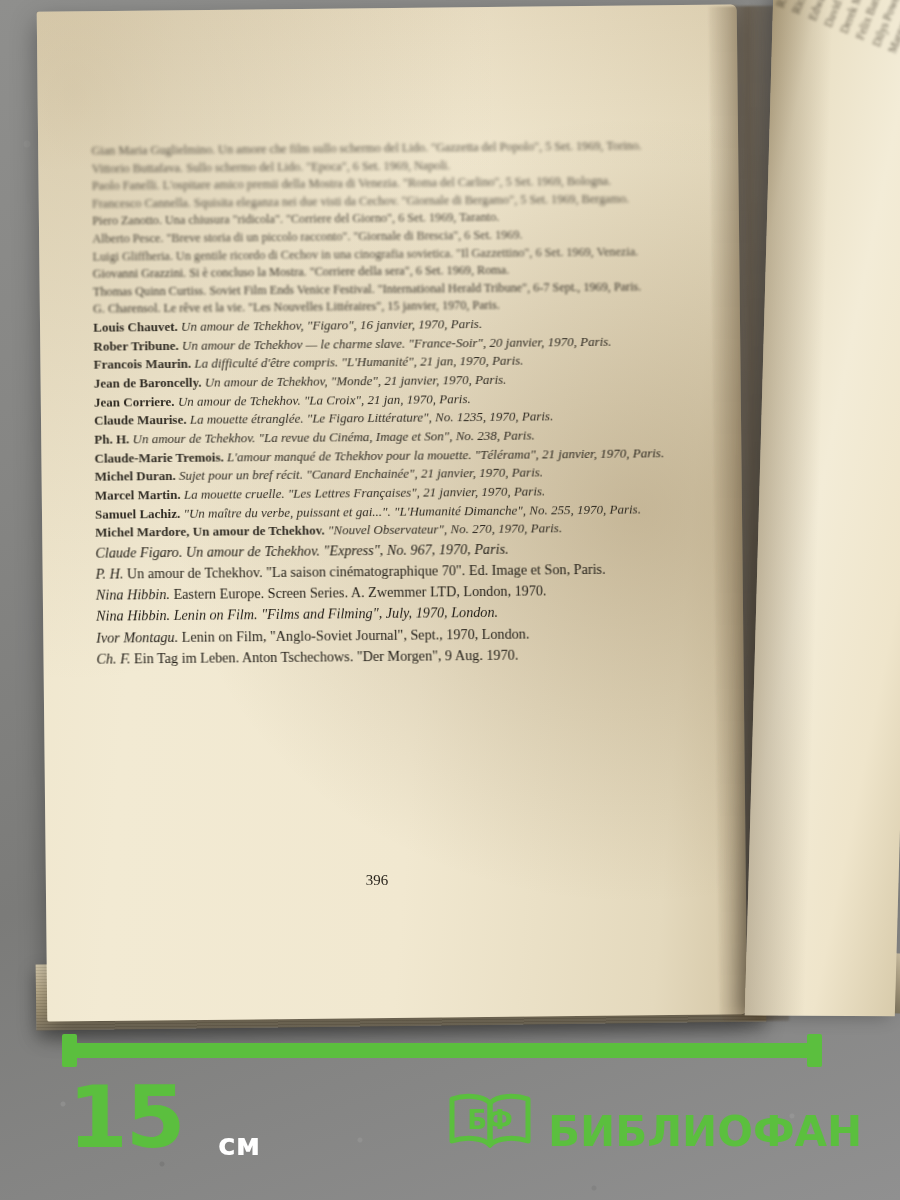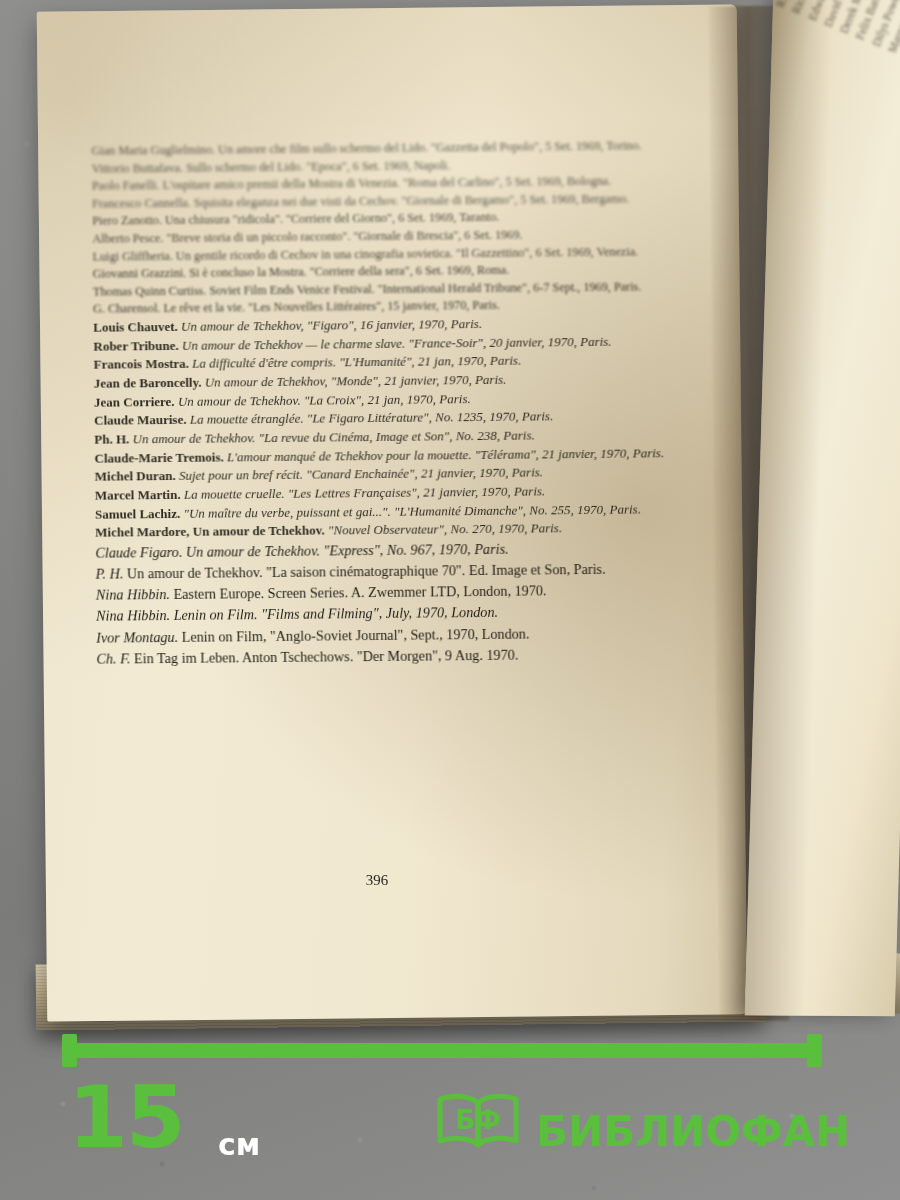--- a/index.html
+++ b/index.html
@@ -230,21 +230,21 @@
     left: 218px;
     top: 122px;
     font-family: "DejaVu Sans", sans-serif;
     font-weight: bold;
     font-size: 30px;
     color: #ffffff;
   }
 
   .brand {
     position: absolute;
-    left: 432px;
+    left: 444px;
     top: 78px;
     display: flex;
     align-items: center;
     gap: 12px;
   }
   .brand-logo {
     position: relative;
     width: 92px;
     height: 62px;
   }
@@ -297,21 +297,21 @@
       </div>
 
       <div class="blur-4">
         <p class="entry lead-md">
           <span class="nm">Louis Chauvet.</span><span class="it"> Un amour de Tchekhov, "Figaro", 16 janvier, 1970, Paris.</span>
         </p>
         <p class="entry lead-md">
           <span class="nm">Rober Tribune.</span><span class="it"> Un amour de Tchekhov — le charme slave. "France-Soir", 20 janvier, 1970, Paris.</span>
         </p>
         <p class="entry lead-md">
-          <span class="nm">Francois Mostra.</span><span class="it"> La difficulté d'être compris. "L'Humanité", 21 jan, 1970, Paris.</span>
+          <span class="nm">Francois Maurin.</span><span class="it"> La difficulté d'être compris. "L'Humanité", 21 jan, 1970, Paris.</span>
         </p>
         <p class="entry lead-md">
           <span class="nm">Jean de Baroncelly.</span><span class="it"> Un amour de Tchekhov, "Monde", 21 janvier, 1970, Paris.</span>
         </p>
         <p class="entry lead-md">
           <span class="nm">Jean Corriere.</span><span class="it"> Un amour de Tchekhov. "La Croix", 21 jan, 1970, Paris.</span>
         </p>
         <p class="entry lead-md">
           <span class="nm">Claude Maurise.</span><span class="it"> La mouette étranglée. "Le Figaro Littérature", No. 1235, 1970, Paris.</span>
         </p>

